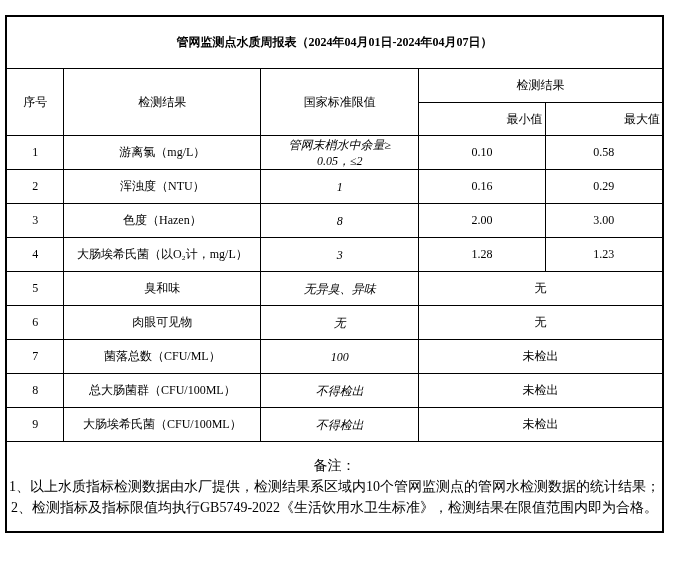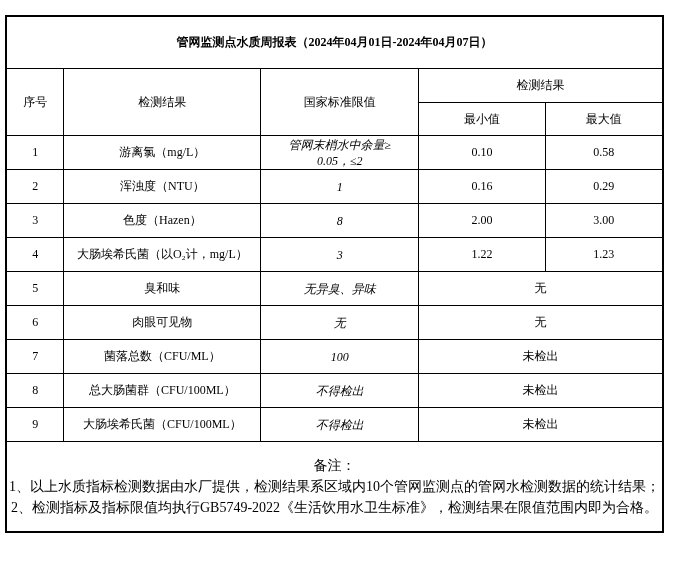--- a/index.html
+++ b/index.html
@@ -29,21 +29,21 @@
     font-size: 12px;
     padding: 0 2px;
     overflow: hidden;
   }
   td.title-cell {
     font-weight: bold;
     font-size: 15px;
     height: 51px;
   }
   tr.hdr-1 td { height: 33px; margin-left: 7px; }
-  tr.hdr-2 td { height: 32px; }
+  tr.hdr-2 td { height: 32px; text-align: right; }
   tr.data-row td { height: 33px; }
   td.std-cell {
     white-space: pre-line;
     line-height: 16px;
     font-style: italic;
   }
   td.notes-cell {
     height: 89px;
     text-align: left;
     vertical-align: top;
@@ -100,21 +100,21 @@
       <td>3</td>
       <td>色度（Hazen）</td>
       <td class="std-cell">8</td>
       <td>2.00</td>
       <td>3.00</td>
     </tr>
     <tr class="data-row">
       <td>4</td>
       <td>大肠埃希氏菌（以O₂计，mg/L）</td>
       <td class="std-cell">3</td>
-      <td>1.22</td>
+      <td>1.28</td>
       <td>1.23</td>
     </tr>
     <tr class="data-row">
       <td>5</td>
       <td>臭和味</td>
       <td class="std-cell">无异臭、异味</td>
       <td colspan="2">无</td>
     </tr>
     <tr class="data-row">
       <td>6</td>

